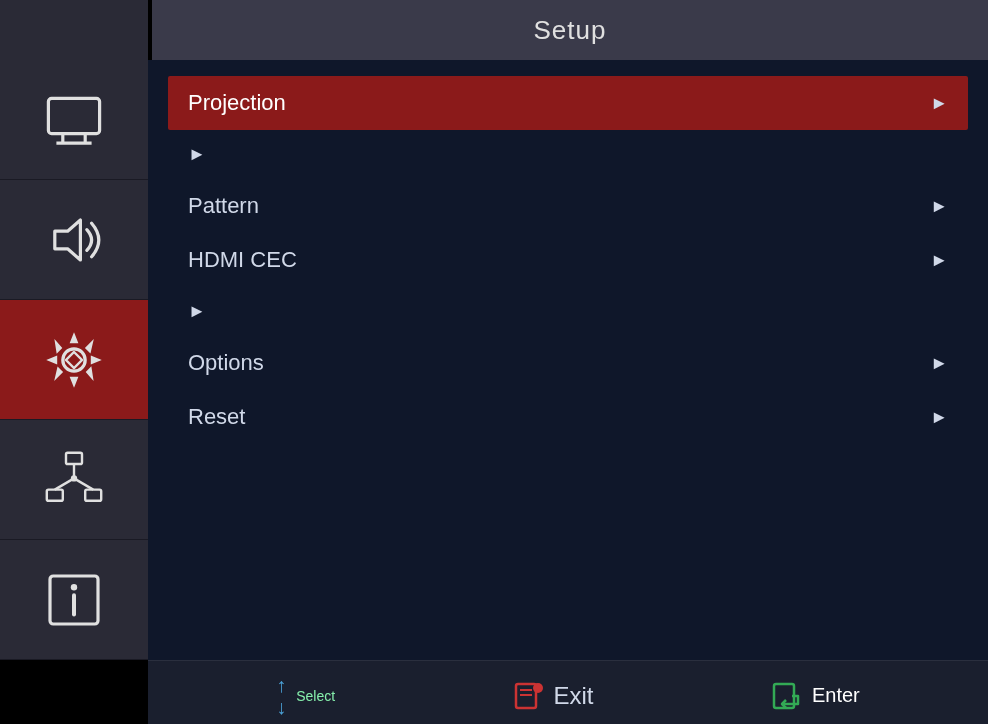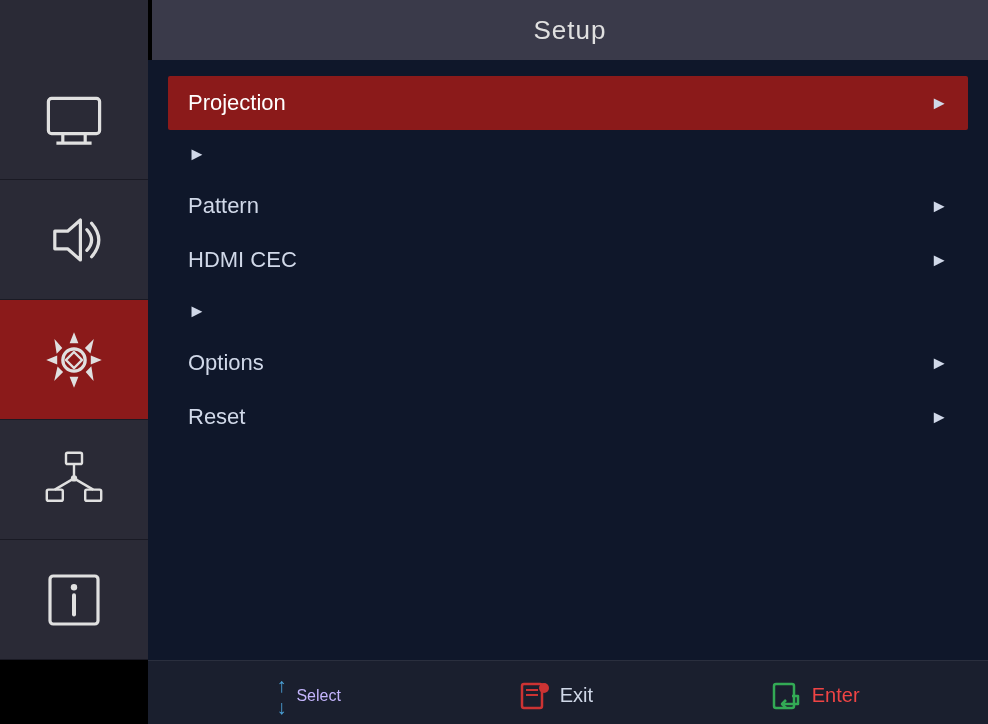--- a/index.html
+++ b/index.html
@@ -278,45 +278,45 @@
     <div style="width:148px; background:#000;"></div>
     <div class="footer" style="flex:1; margin-left:0; background:#1a1f2e; border-top: 1px solid #2a2f3e; display:flex; align-items:center; justify-content:space-around; padding: 0 40px;">
 
       <div class="footer-action">
         <div class="footer-icon">
           <div class="arrow-up-down">
             <span style="color:#4a9fd4;">↑</span>
             <span style="color:#4a9fd4;">↓</span>
           </div>
         </div>
-        <span style="color:#c4b5fd; font-size:16px;">Select</span>
+        <span style="color:#86efac; font-size:14px;">Select</span>
       </div>
 
       <div class="footer-action">
         <div class="footer-icon">
           <svg width="32" height="28" viewBox="0 0 32 28">
 
             <rect x="4" y="2" width="20" height="24" rx="2" stroke="#cc3333" stroke-width="2.5" fill="none"></rect>
             <line x1="8" y1="8" x2="20" y2="8" stroke="#cc3333" stroke-width="2"></line>
             <line x1="8" y1="13" x2="20" y2="13" stroke="#cc3333" stroke-width="2"></line>
 
             <circle cx="26" cy="6" r="5" fill="#cc3333"></circle>
           </svg>
         </div>
-        <span style="color:#d0d8e8; font-size:20px;">Exit</span>
+        <span style="color:#d0d8e8; font-size:24px;">Exit</span>
       </div>
 
       <div class="footer-action">
         <div class="footer-icon">
           <svg width="32" height="28" viewBox="0 0 32 28">
             <rect x="4" y="2" width="20" height="24" rx="2" stroke="#33aa55" stroke-width="2.5" fill="none"></rect>
 
             <polyline points="22,14 28,14 28,22 12,22" stroke="#33aa55" stroke-width="2.5" fill="none" stroke-linejoin="round"></polyline>
             <polyline points="16,18 12,22 16,26" stroke="#33aa55" stroke-width="2.5" fill="none" stroke-linejoin="round"></polyline>
           </svg>
         </div>
-        <span style="color:#ef4444; font-size:20px;">Enter</span>
+        <span style="color:#ffffff; font-size:20px;">Enter</span>
       </div>
 
     </div>
   </div>
 
 </div>
 
 </body></html>

